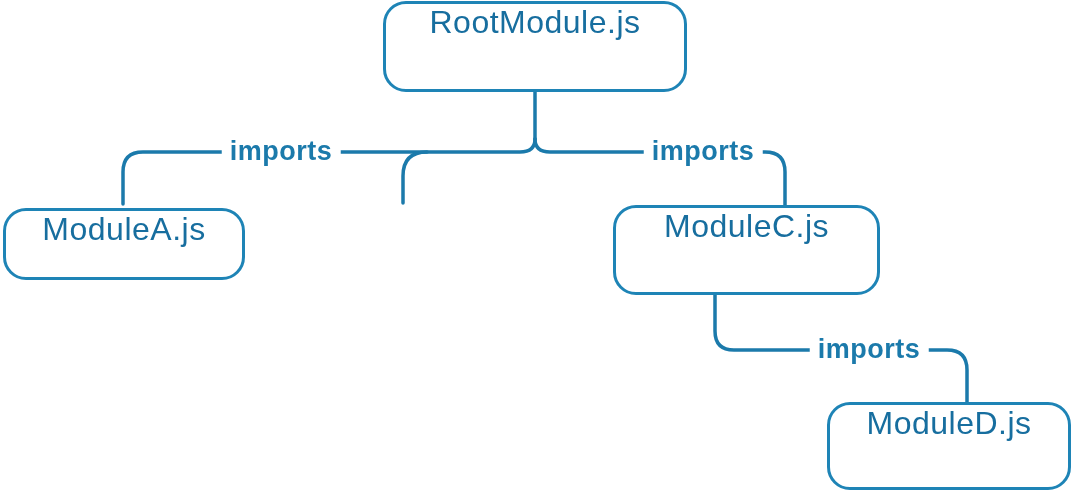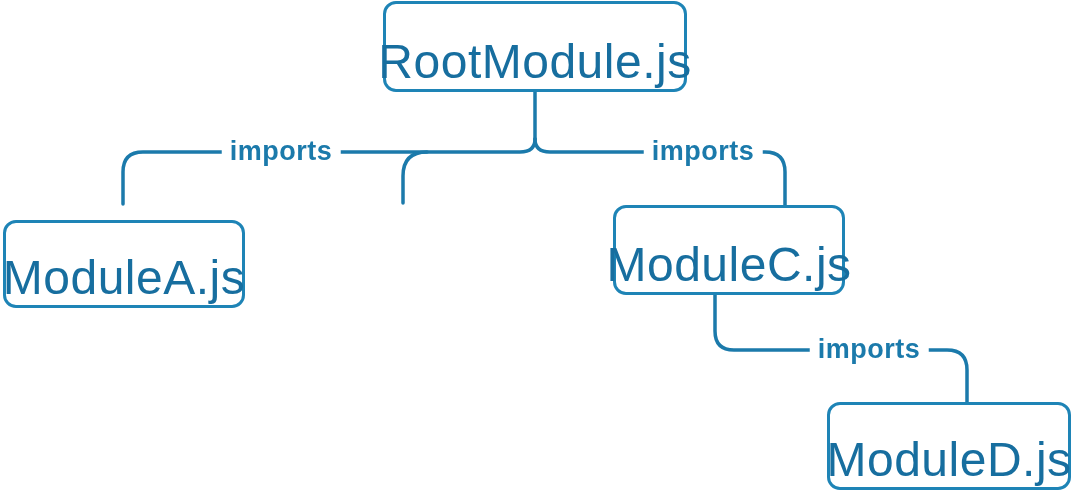--- a/index.html
+++ b/index.html
@@ -21,34 +21,34 @@
   }
   .wires{
     position:absolute;
     left:0;top:0;
     width:1080px;height:496px;
   }
   .node{
     position:absolute;
     background:var(--fill);
     border:3px solid var(--border);
-    border-radius:13px;
+    border-radius:23px;
     display:flex;
-    align-items:flex-end;
+    align-items:flex-start;
     justify-content:center;
-    font-size:48px;
+    font-size:32px;
     font-weight:500;
     letter-spacing:0.5px;
     color:var(--text);
     z-index:2;
   }
   .node-root{left:383px;top:1px;width:304px;height:91px;}
-  .node-a{left:3px;top:220px;width:242px;height:88px;}
+  .node-a{left:3px;top:208px;width:242px;height:72px;}
   .node-b{left:288px;top:203px;width:260px;height:94px;}
-  .node-c{left:613px;top:205px;width:232px;height:90px;}
+  .node-c{left:613px;top:205px;width:267px;height:90px;}
   .node-d{left:827px;top:402px;width:244px;height:88px;}
   .edge-label{
     position:absolute;
     transform:translate(-50%,-50%);
     background:#ffffff;
     padding:0 8px;
     font-size:27px;
     font-weight:bold;
     letter-spacing:0.5px;
     color:var(--label);

